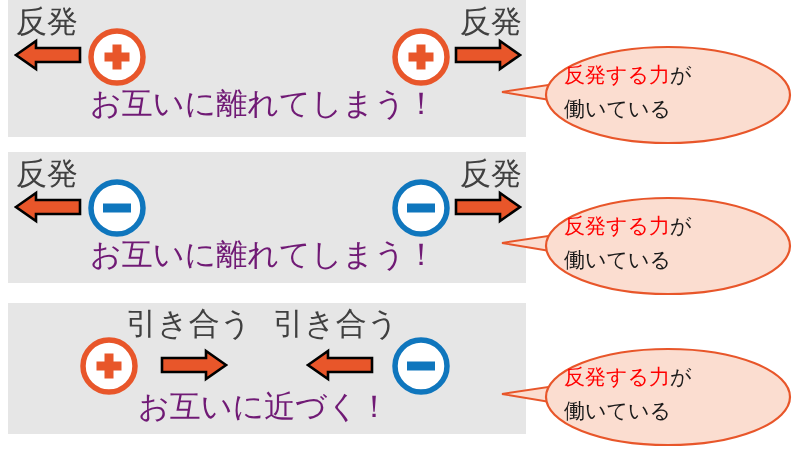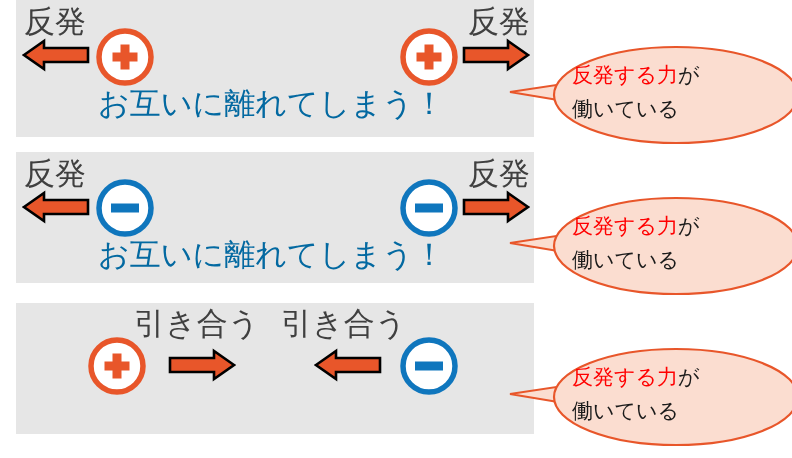--- a/index.html
+++ b/index.html
@@ -9,21 +9,21 @@
   }
   body {
     width: 792px;
     height: 458px;
     position: relative;
     overflow: hidden;
     font-family: "Liberation Sans", "DejaVu Sans", sans-serif;
   }
   .stage {
     position: absolute;
-    left: 16px; top: 0;
+    left: 8px; top: 0;
     width: 632px;
     height: 458px;
   }
   .panel {
     position: absolute;
     left: 0;
     width: 518px;
     background: #e6e6e6;
   }
   #panel-1 { top: 0px;   height: 137px; }
@@ -33,21 +33,21 @@
   .lbl {
     position: absolute;
     color: #404040;
     font-size: 31px;
     line-height: 1;
     white-space: nowrap;
     font-family: "DejaVu Sans", "Liberation Sans", sans-serif;
   }
   .caption {
     position: absolute;
-    color: #0369a1;
+    color: #701a75;
     font-size: 31px;
     line-height: 1;
     white-space: nowrap;
     font-family: "DejaVu Sans", "Liberation Sans", sans-serif;
   }
   .charge {
     position: absolute;
   }
   .arrow {
     position: absolute;
@@ -188,20 +188,21 @@
     </svg>
   </div>
 
   <div class="charge" style="left:382px; top:335px;">
     <svg width="62" height="62" viewBox="0 0 62 62">
       <circle cx="31" cy="31" r="26" fill="#ffffff" stroke="#0f76bd" stroke-width="5.5"></circle>
       <rect x="17" y="26.5" width="28" height="9" fill="#0f76bd"></rect>
     </svg>
   </div>
 
+  <div class="caption" style="left:130px; top:391px;">お互いに近づく！</div>
 
   <div class="callout" style="left:492px; top:344px;">
     <svg width="298" height="106" viewBox="0 0 298 106">
       <path d="M 2,50 L 68,40 L 74,62 Z" fill="#fbddd0" stroke="#e8562a" stroke-width="2"></path>
       <ellipse cx="168" cy="53" rx="122" ry="48" fill="#fbddd0" stroke="#e8562a" stroke-width="2.2"></ellipse>
     </svg>
   </div>
   <div class="callout-text" style="left:556px; top:360px;">
     <span class="red">反発する力</span><span class="blk">が</span>
   </div>

